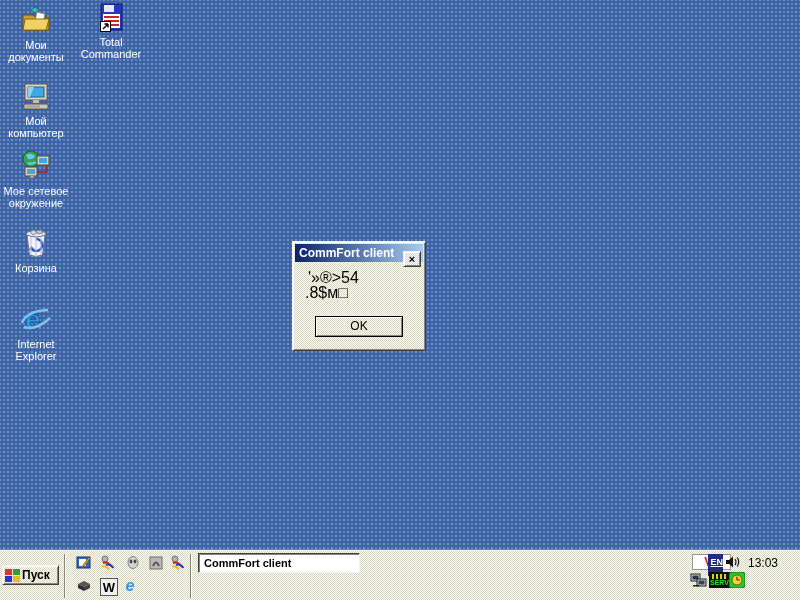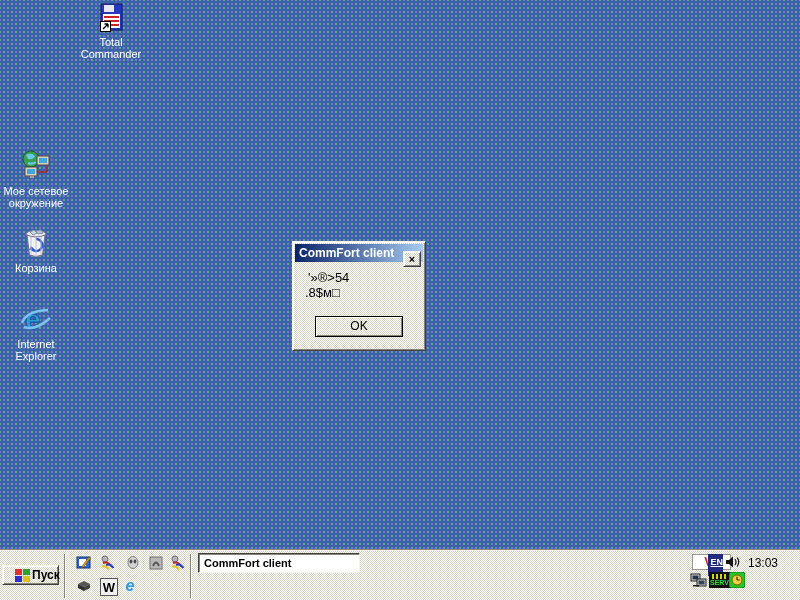--- a/index.html
+++ b/index.html
@@ -26,30 +26,30 @@
   .dicon .img{width:32px;height:32px;margin:0 auto;}
   .dicon .lbl{margin-top:3px;font-size:11px;line-height:12px;color:#fff;}
   
   .dialog{position:absolute;left:292px;top:230px;width:134px;height:110px;
     box-sizing:border-box;padding:2px;}
   .titlebar{height:18px;display:flex;align-items:center;padding:0 2px 0 4px;
     background:linear-gradient(90deg,#0a246a,#a6caf0);}
   .title{color:#fff;font-size:12px;font-weight:bold;white-space:nowrap;}
   .close{margin-left:auto;width:16px;height:14px;font-size:11px;font-weight:bold;
     display:flex;align-items:center;justify-content:center;line-height:12px;color:#000;}
-  .msg{margin:9px 0 0 13px;font-size:13px;line-height:14px;color:#000;white-space:pre;}
+  .msg{margin:9px 0 0 13px;font-size:16px;line-height:14px;color:#000;white-space:pre;}
   .okbtn{position:absolute;left:50%;transform:translateX(-50%);bottom:13px;
     width:88px;height:21px;box-sizing:border-box;border:1px solid #000;
     box-shadow:inset 1px 1px 0 #fff, inset -1px -1px 0 #87857e;
     font-size:12px;text-align:center;line-height:19px;color:#000;}
   
   .taskbar{position:absolute;left:0;bottom:0;width:800px;height:50px;box-sizing:border-box;
     border-top:1px solid #f4f2ea;box-shadow:0 -1px 0 #87857e;}
   .startbtn{position:absolute;left:2px;top:3px;width:57px;height:20px;box-sizing:border-box;
-    display:flex;align-items:center;gap:2px;padding-left:12px;}
+    display:flex;align-items:center;gap:2px;padding-left:2px;}
   .startbtn .txt{font-size:12px;font-weight:bold;color:#000;}
   .flag{display:grid;grid-template-columns:7px 7px;grid-template-rows:6px 6px;gap:1px;}
   .flag i{display:block;}
   .vsep{position:absolute;top:3px;height:44px;width:0;
     border-left:1px solid #87857e;border-right:1px solid #fff;}
   .ql{position:absolute;width:16px;height:16px;}
   .ql-letter{display:flex;align-items:center;justify-content:center;
     font-weight:bold;font-size:13px;}
   .taskbtn{position:absolute;left:198px;top:2px;width:162px;height:20px;box-sizing:border-box;
     background:#fff;display:flex;align-items:center;padding-left:5px;
@@ -64,38 +64,62 @@
   .serv{width:21px;height:16px;background:#101010;text-align:center;}
   .serv .bar{height:5px;margin:2px 3px 0;background:
     repeating-linear-gradient(90deg,#c8d820 0 2px,#101010 2px 4px);}
   .serv .t{display:block;color:#30e030;font-size:7px;font-weight:bold;line-height:8px;}
 </style>
 </head>
 <body>
 
 <div class="desktop">
 
+  <div class="dicon" style="left:0;top:4px">
+    <div class="img">
+      <svg viewBox="0 0 32 32" width="32" height="32">
+        <path d="M15 3 l4 3 -4 3 -4 -3 z" fill="#3fb8b0" stroke="#1c7a74"></path>
+        <path d="M3 11 h10 l3 3 h13 v12 H3 z" fill="#caa02c" stroke="#6e5200"></path>
+        <path d="M17 8 l8 2 -2 9 -8 -2 z" fill="#fff" stroke="#888"></path>
+        <path d="M5 15 h24 l-3 11 H3 z" fill="#f0d264" stroke="#8a6a00"></path>
+      </svg>
+    </div>
+    <div class="lbl">Мои документы</div>
+  </div>
 
   <div class="dicon" style="left:75px;top:1px">
     <div class="img">
       <svg viewBox="0 0 32 32" width="32" height="32">
         <rect x="6" y="3" width="21" height="26" fill="#2538c0" stroke="#101860"></rect>
         <rect x="9" y="4" width="10" height="7" fill="#e8e8f4"></rect>
         <rect x="21" y="4" width="4" height="6" fill="#2538c0"></rect>
         <rect x="8" y="13" width="17" height="14" fill="#fff"></rect>
         <rect x="9" y="15" width="15" height="2" fill="#cc2424"></rect>
         <rect x="9" y="19" width="15" height="2" fill="#cc2424"></rect>
         <rect x="9" y="23" width="15" height="2" fill="#cc2424"></rect>
         <rect x="5.5" y="20.5" width="10" height="10" fill="#fff" stroke="#000"></rect>
         <path d="M8 28 L13 23 M13 23 h-3.5 M13 23 v3.5" stroke="#000" stroke-width="1.4" fill="none"></path>
       </svg>
     </div>
     <div class="lbl">Total Commander</div>
   </div>
 
+  <div class="dicon" style="left:0;top:80px">
+    <div class="img">
+      <svg viewBox="0 0 32 32" width="32" height="32">
+        <rect x="5" y="4" width="22" height="16" fill="#dcd4c4" stroke="#5a5448"></rect>
+        <rect x="8" y="7" width="16" height="10" fill="#3fa8e0" stroke="#1a6090"></rect>
+        <path d="M8 7 l6 0 -4 10 -2 0 z" fill="#8fd0f0"></path>
+        <rect x="13" y="20" width="6" height="3" fill="#c4bcac"></rect>
+        <rect x="4" y="24" width="24" height="5" fill="#d0c8b8" stroke="#5a5448"></rect>
+        <rect x="6" y="25.5" width="14" height="2" fill="#a89f8e"></rect>
+      </svg>
+    </div>
+    <div class="lbl">Мой компьютер</div>
+  </div>
 
 
   <div class="dicon" style="left:0;top:227px">
     <div class="img">
       <svg viewBox="0 0 32 32" width="32" height="32">
         <ellipse cx="16" cy="7" rx="10" ry="3.5" fill="#e8e8f0" stroke="#70708a"></ellipse>
         <path d="M7 8 l2.5 20 q6.5 3 13 0 L25 8 q-9 4 -18 0 z" fill="#f2f2f8" stroke="#70708a"></path>
         <path d="M10 5 l4 -2 3 3 -4 2 z" fill="#c8d8e8" stroke="#8090a0"></path>
         <path d="M16 4 l5 -1 2 3 -5 1 z" fill="#b8c8d8" stroke="#8090a0"></path>
         <path d="M16 12 a6 6 0 1 1 -5 9" fill="none" stroke="#2858c8" stroke-width="2.5"></path>

